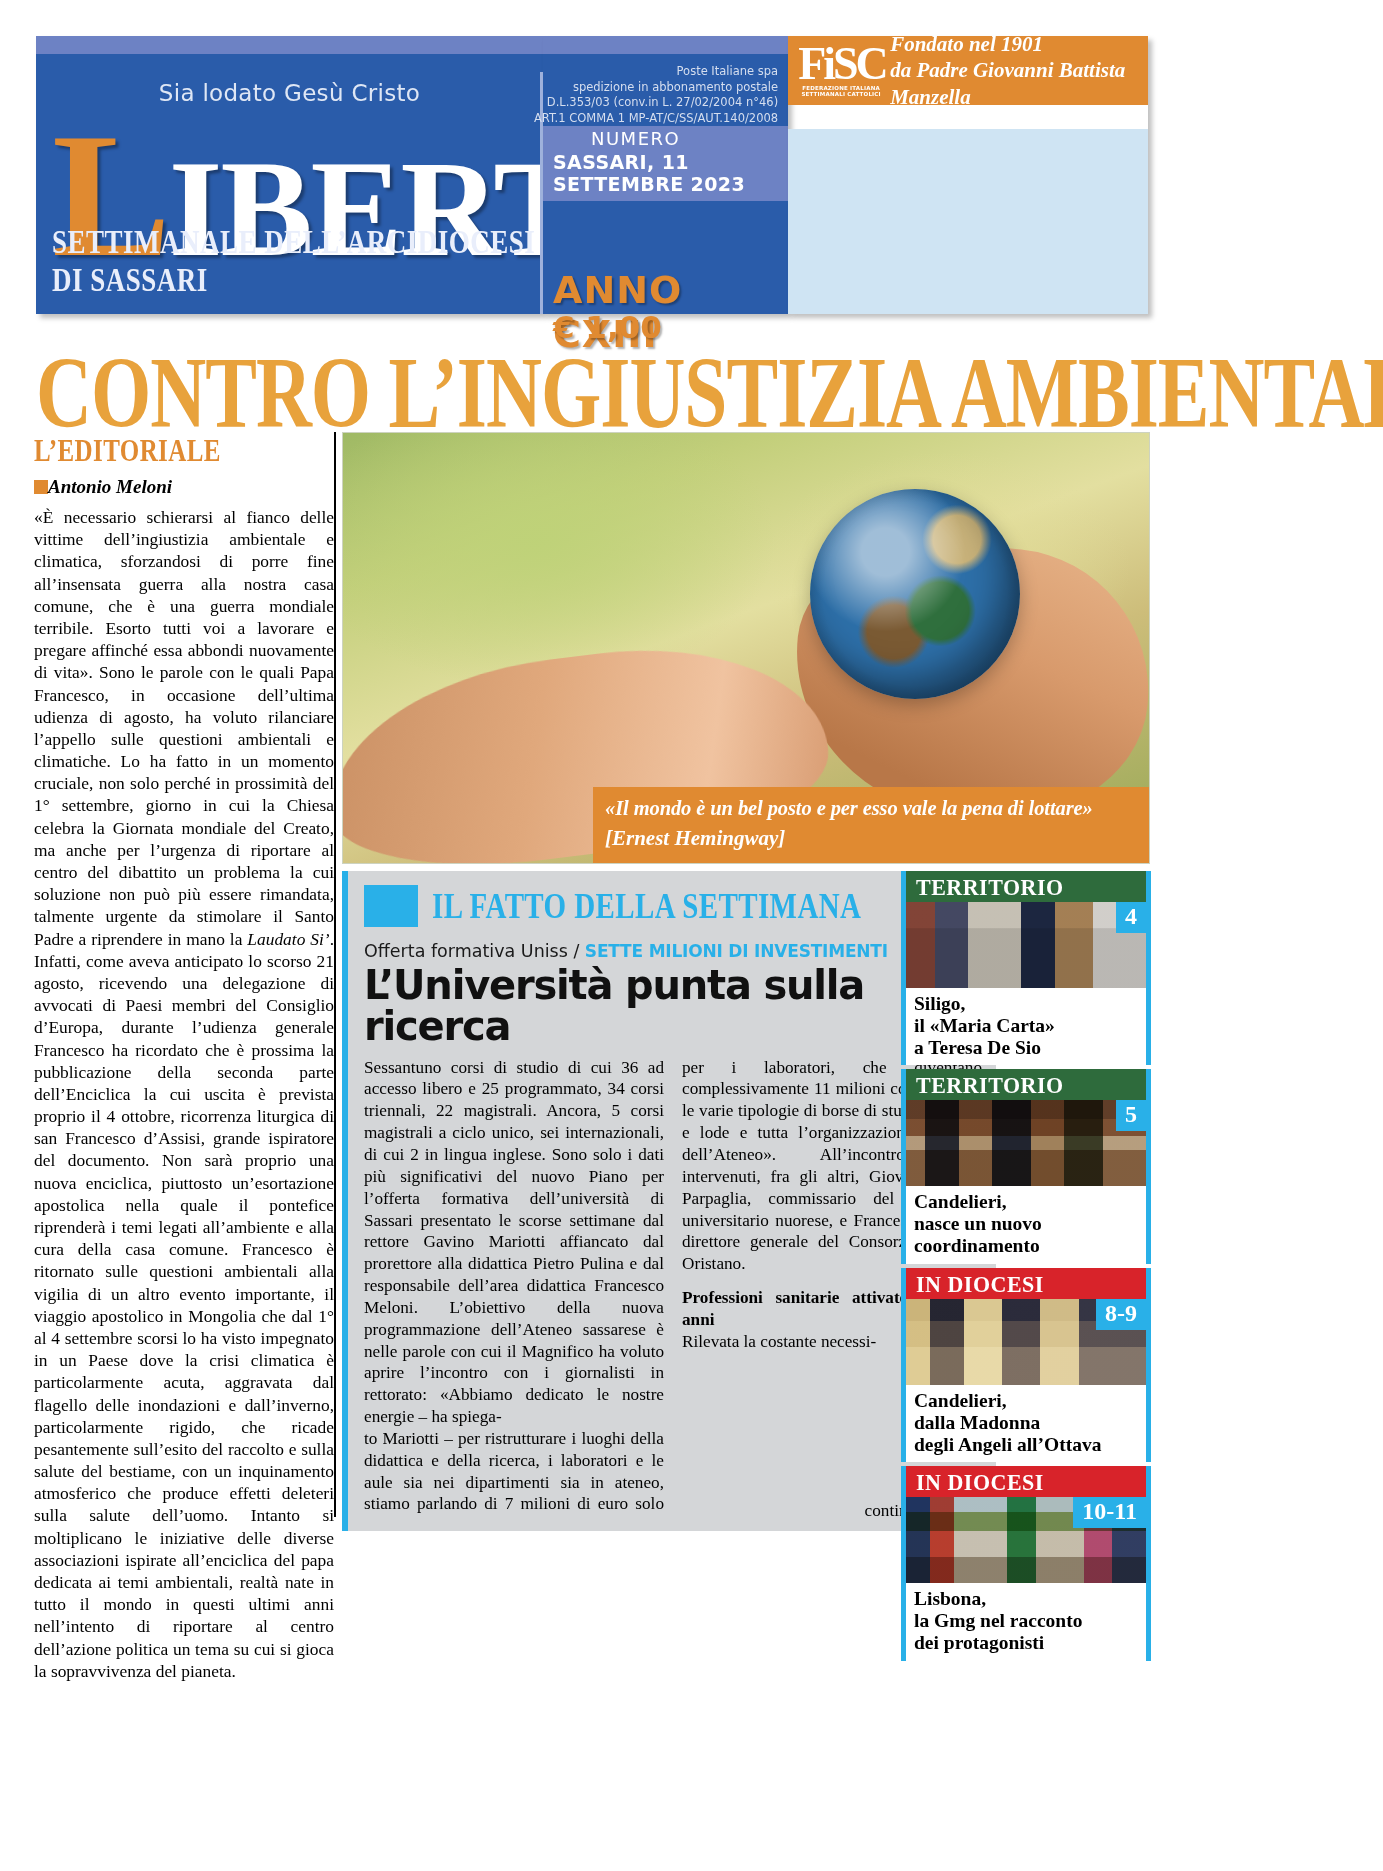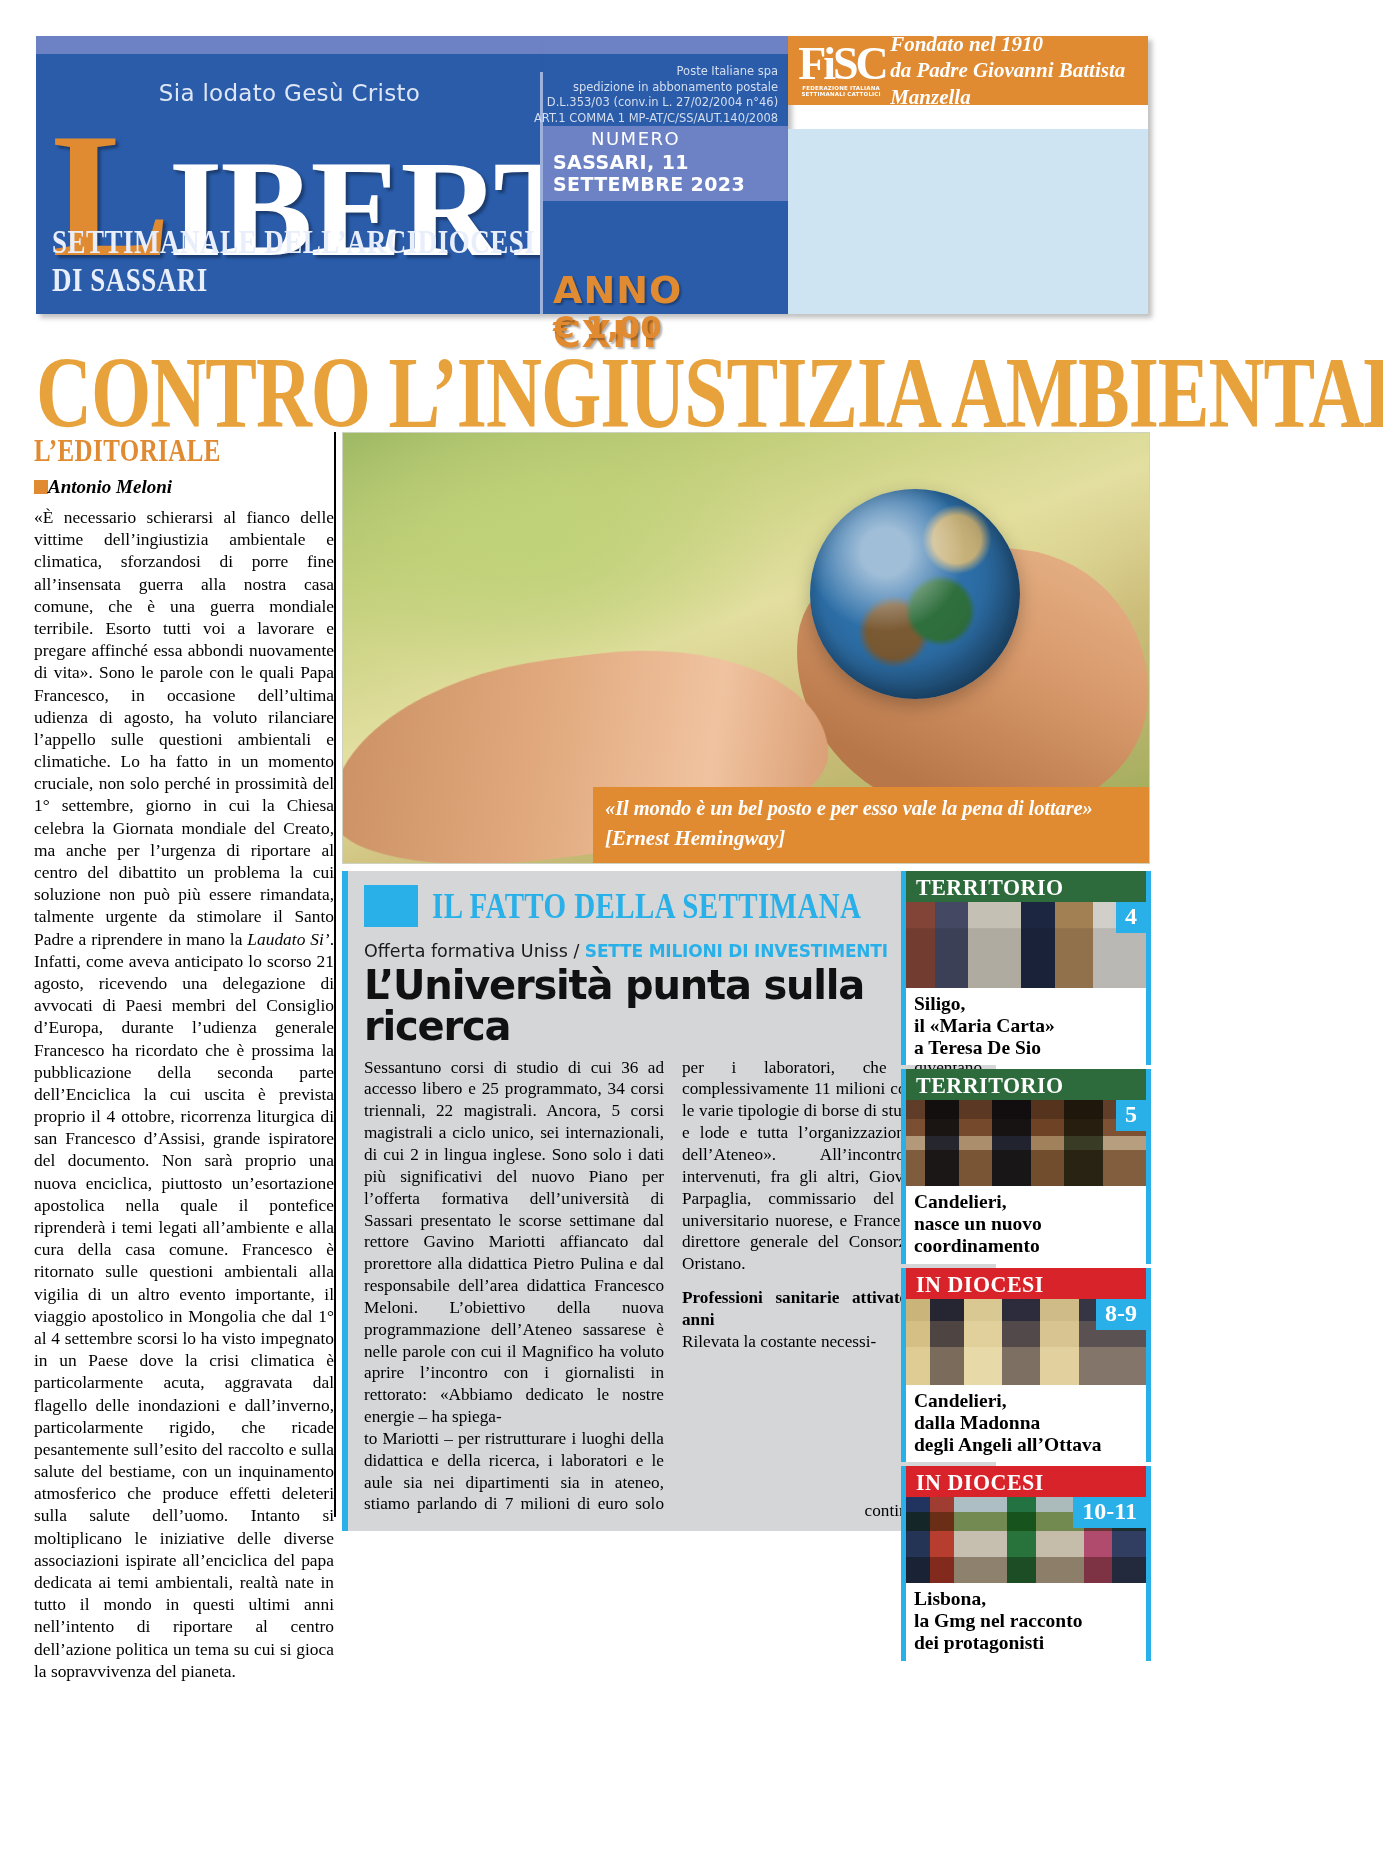--- a/index.html
+++ b/index.html
@@ -307,21 +307,21 @@
       <div class="mh-price">€ 1,00</div>
     </div>
 
     <div class="mh-right">
       <div class="mh-orange">
         <div class="fisc">
           <div class="fisc-mark">FiSC</div>
           <div class="fisc-cap">FEDERAZIONE ITALIANA SETTIMANALI CATTOLICI</div>
         </div>
         <div class="mh-founded">
-          <div>Fondato nel 1910</div>
+          <div>Fondato nel 1901</div>
           <div>da Padre Giovanni Battista Manzella</div>
         </div>
       </div>
       <div class="mh-lightbox"></div>
     </div>
   </div>
 
   <div class="mainhead">CONTRO L’INGIUSTIZIA AMBIENTALE</div>
 
   <div class="editorial">

